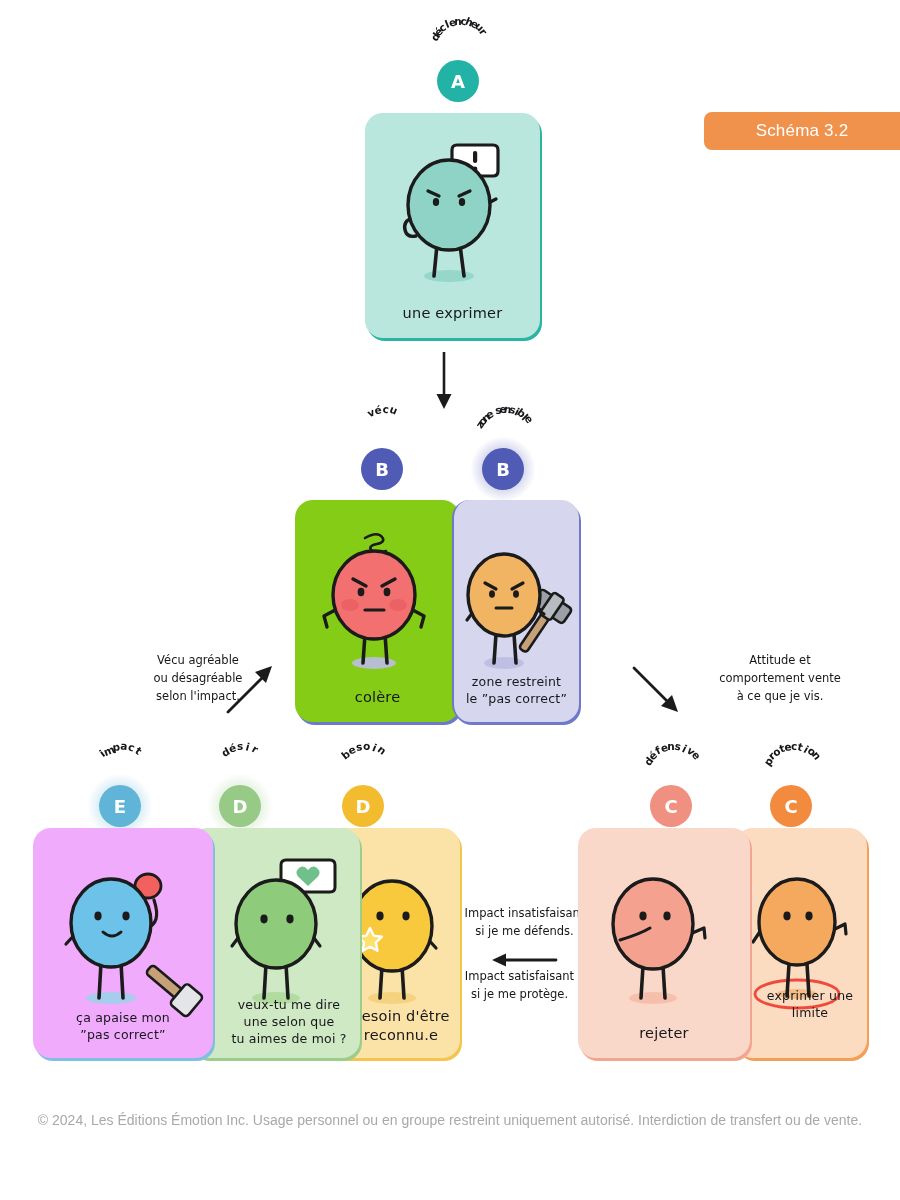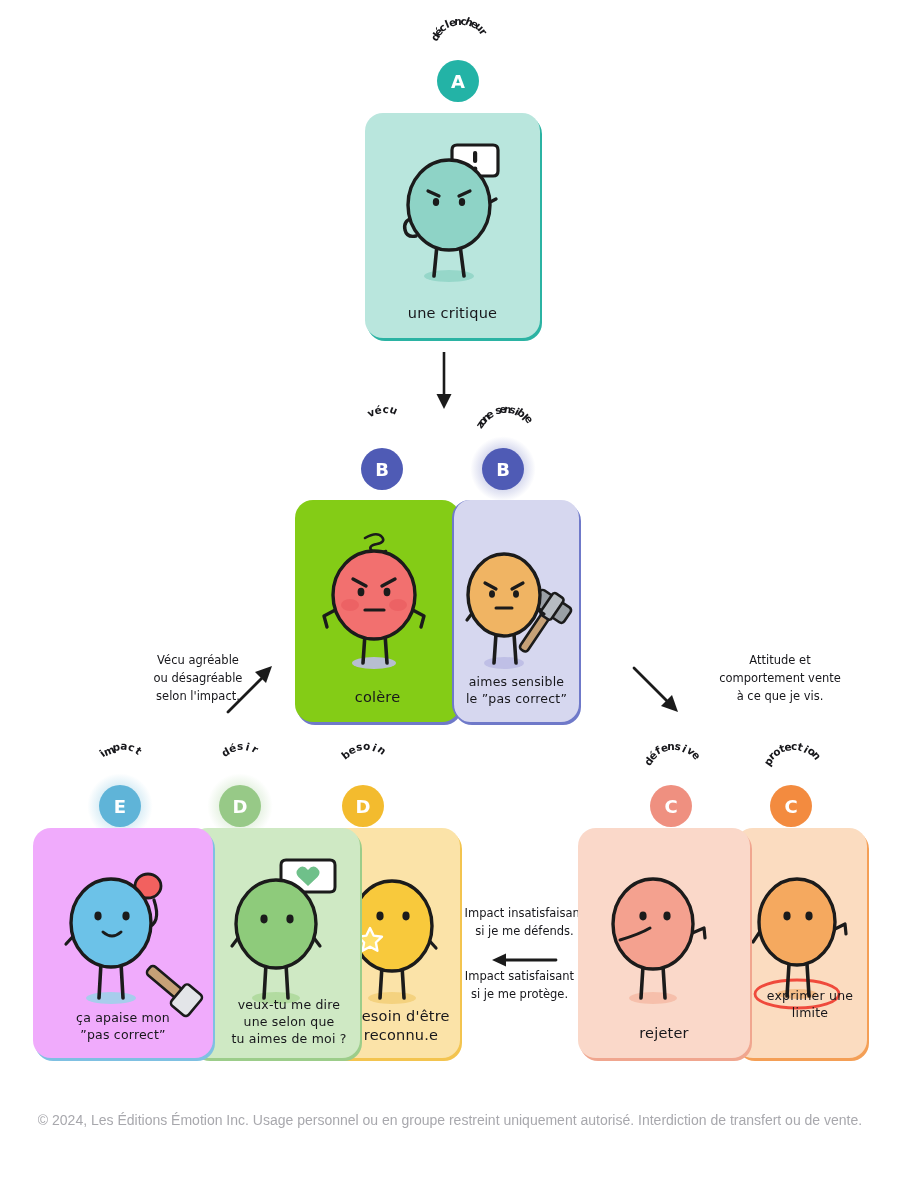--- a/index.html
+++ b/index.html
@@ -88,20 +88,23 @@
     font-size:14px; color:#a8a8ad;
   }
 
   svg{ display:block; overflow:visible; }
 </style>
 </head>
 <body>
 
 <div class="stage">
 
+  <div class="abs" id="schema-banner">
+    <span>Schéma 3.2</span>
+  </div>
 
   <div class="card" style="left:365px; top:113px; width:175px; height:225px; background:#b9e6dd; box-shadow: 2px 3px 0 0 #2bb3a3;">
     <svg width="175" height="200" viewBox="0 0 175 200">
       <ellipse cx="84" cy="163" rx="25" ry="6" fill="#8fd3c6" opacity=".85"></ellipse>
 
       <path d="M92 32 L128 32 Q133 32 133 37 L133 58 Q133 63 128 63 L106 63 L98 74 L99 63 L92 63 Q87 63 87 58 L87 37 Q87 32 92 32 Z" fill="#ffffff" stroke="#1b1b1b" stroke-width="3.2" stroke-linejoin="round"></path>
       <rect x="108" y="38" width="4.2" height="12" rx="2" fill="#1b1b1b"></rect>
       <circle cx="110" cy="56" r="2.4" fill="#1b1b1b"></circle>
 
       <path d="M112 96 L131 86" stroke="#1b1b1b" stroke-width="3.4" stroke-linecap="round" fill="none"></path>
@@ -110,21 +113,21 @@
       <path d="M72 132 L69 163" stroke="#1b1b1b" stroke-width="3.6" stroke-linecap="round"></path>
       <path d="M95 132 L99 163" stroke="#1b1b1b" stroke-width="3.6" stroke-linecap="round"></path>
 
       <ellipse cx="84" cy="92" rx="41" ry="45" fill="#8ed3c6" stroke="#1b1b1b" stroke-width="3.4"></ellipse>
 
       <path d="M63 78 L74 83" stroke="#1b1b1b" stroke-width="3.2" stroke-linecap="round"></path>
       <path d="M105 78 L94 83" stroke="#1b1b1b" stroke-width="3.2" stroke-linecap="round"></path>
       <ellipse cx="71" cy="89" rx="3.2" ry="4" fill="#1b1b1b"></ellipse>
       <ellipse cx="97" cy="89" rx="3.2" ry="4" fill="#1b1b1b"></ellipse>
     </svg>
-    <div class="caption">une critique</div>
+    <div class="caption">une exprimer</div>
   </div>
 
   <svg class="abs" style="left:430px; top:352px;" width="28" height="62">
     <path d="M14 0 L14 46" stroke="#1b1b1b" stroke-width="2.6"></path>
     <path d="M14 57 L6.5 42 L21.5 42 Z" fill="#1b1b1b"></path>
   </svg>
 
   <div class="card" style="left:295px; top:500px; width:165px; height:222px; background:#84cc16; box-shadow:2px 3px 0 0 #6f79c9;">
     <svg width="165" height="195" viewBox="0 0 165 195">
       <ellipse cx="79" cy="163" rx="22" ry="6" fill="#bcbde4" opacity=".9"></ellipse>
@@ -167,21 +170,21 @@
       <path d="M60 134 L62 163" stroke="#1b1b1b" stroke-width="3.6" stroke-linecap="round"></path>
 
       <ellipse cx="50" cy="95" rx="36" ry="41" fill="#f0b463" stroke="#1b1b1b" stroke-width="3.4"></ellipse>
 
       <path d="M31 83 L42 89" stroke="#1b1b1b" stroke-width="3.2" stroke-linecap="round"></path>
       <path d="M69 83 L58 89" stroke="#1b1b1b" stroke-width="3.2" stroke-linecap="round"></path>
       <ellipse cx="38" cy="94" rx="3" ry="3.8" fill="#1b1b1b"></ellipse>
       <ellipse cx="62" cy="94" rx="3" ry="3.8" fill="#1b1b1b"></ellipse>
       <path d="M42 108 L58 108" stroke="#1b1b1b" stroke-width="3" stroke-linecap="round"></path>
     </svg>
-    <div class="caption sm">aimes sensible
+    <div class="caption sm">zone restreint
 le ˮpas correctˮ</div>
   </div>
 
   <div class="note" style="left:108px; top:652px; width:180px;">Vécu agréable
 ou désagréable
 selon l'impact.</div>
   <svg class="abs" style="left:222px; top:662px;" width="56" height="56">
     <path d="M6 50 L44 12" stroke="#1b1b1b" stroke-width="2.8" stroke-linecap="round"></path>
     <path d="M50 4 L33 10 L44 21 Z" fill="#1b1b1b"></path>
   </svg>

